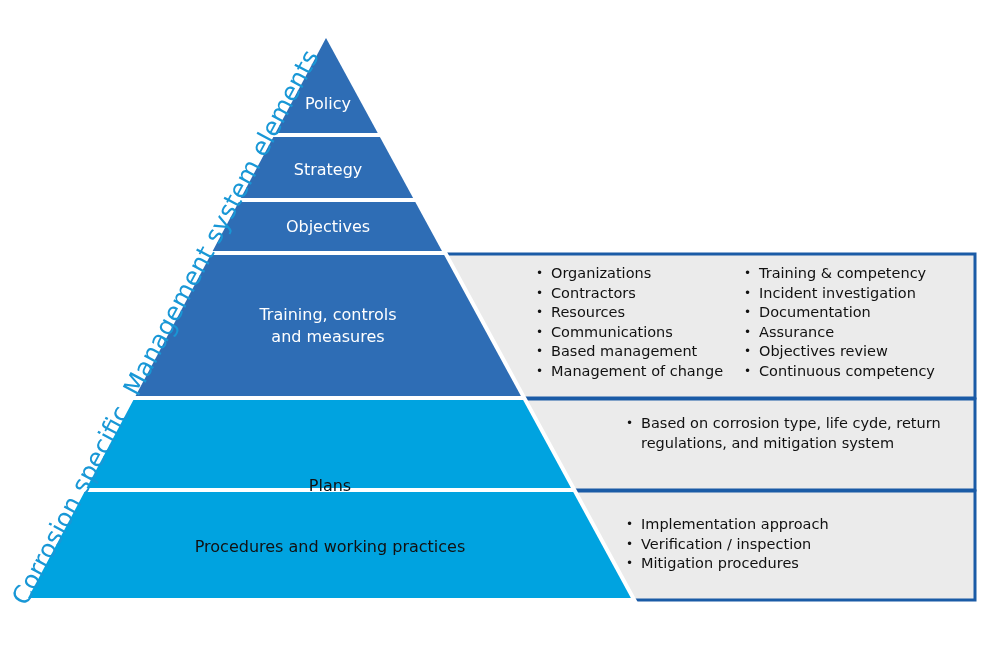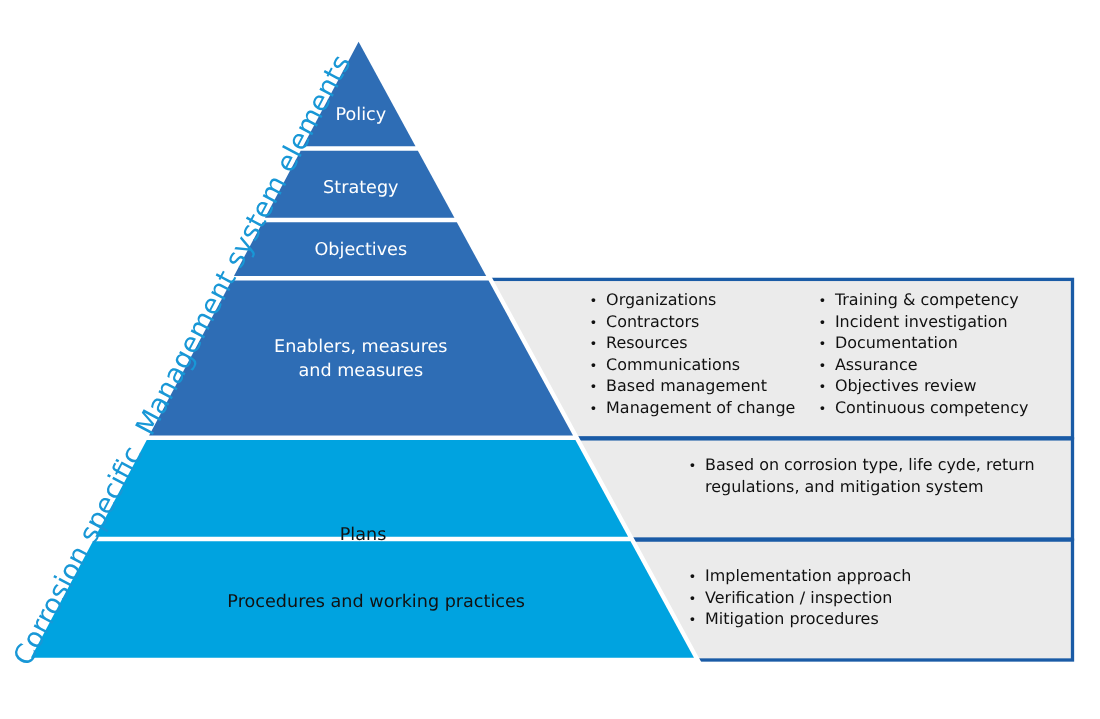--- a/index.html
+++ b/index.html
@@ -39,25 +39,25 @@
       <polygon id="tier-3" points="210.54982206405694,255 444.15302491103205,255 520.9252669039146,396 135.53380782918148,396" fill="#2e6db5"></polygon>
       <polygon id="tier-4" points="133.40569395017795,400 523.1032028469751,400 571.0177935943061,488 86.58718861209965,488" fill="#00a3e0"></polygon>
       <polygon id="tier-5" points="84.45907473309609,492 573.1957295373666,492 630.9110320284698,598 28.064056939501768,598" fill="#00a3e0"></polygon>
     </g>
   </svg>
 
   <div class="tier-label light" style="left:276px; top:93px; width:104px;">Policy</div>
   <div class="tier-label light" style="left:226px; top:159px; width:204px;">Strategy</div>
   <div class="tier-label light" style="left:196px; top:216px; width:264px;">Objectives</div>
   <div class="tier-label light" style="left:150px; top:304px; width:356px;">
-    <div>Enablers, measures</div>
+    <div>Training, controls</div>
     <div>and measures</div>
   </div>
   <div class="tier-label dark" style="left:130px; top:436px; width:400px;margin-top:39px;">Plans</div>
-  <div class="tier-label dark" style="left:72px; top:536px; width:540px;">Procedures and working practices</div>
+  <div class="tier-label dark" style="left:60px; top:536px; width:540px;">Procedures and working practices</div>
 
   <ul class="panel-list" style="left:536px; top:264px;">
     <li><span class="bullet">•</span><span>Organizations</span></li>
     <li><span class="bullet">•</span><span>Contractors</span></li>
     <li><span class="bullet">•</span><span>Resources</span></li>
     <li><span class="bullet">•</span><span>Communications</span></li>
     <li><span class="bullet">•</span><span>Based management</span></li>
     <li><span class="bullet">•</span><span>Management of change</span></li>
   </ul>
   <ul class="panel-list" style="left:744px; top:264px;">

